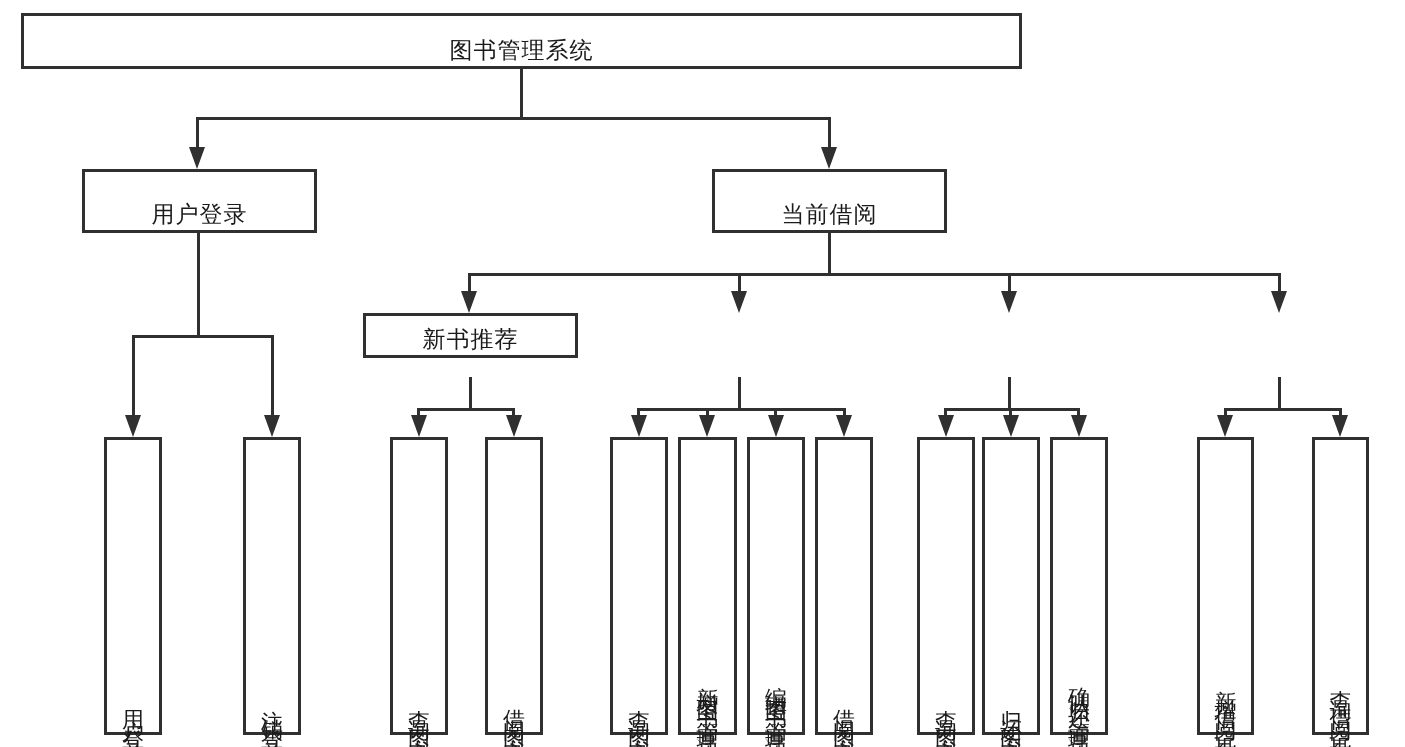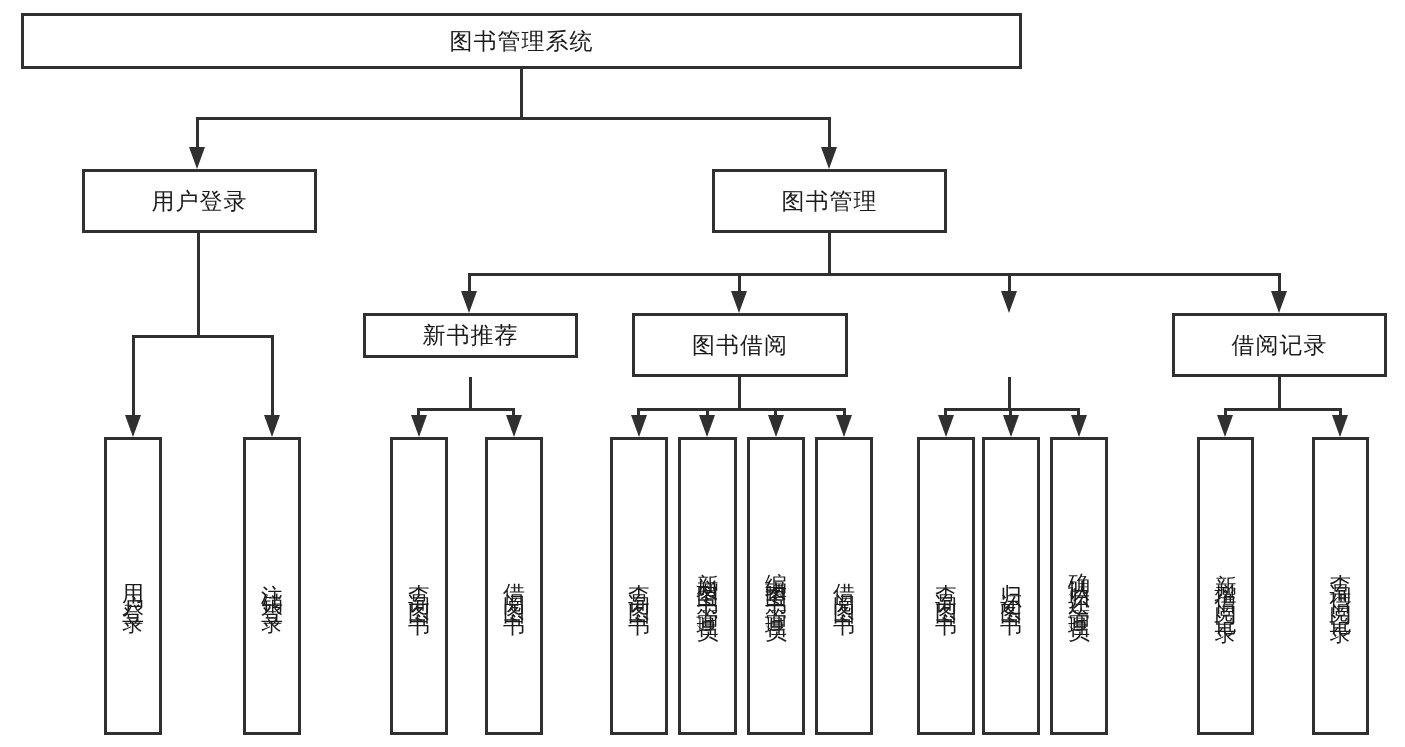--- a/index.html
+++ b/index.html
@@ -3,21 +3,21 @@
 <meta charset="utf-8">
 <style>
   html,body { margin:0; padding:0; background:#ffffff; }
   .canvas {
     position:relative; width:1405px; height:747px; background:#ffffff;
     font-family:"Liberation Sans","DejaVu Sans",sans-serif; overflow:hidden;
   }
   .box {
     position:absolute; box-sizing:border-box;
     border:3px solid #303030; background:#ffffff;
-    display:flex; align-items:center; justify-content:center;
+    display:flex; align-items:flex-end; justify-content:center;
     color:#1b1b1b;
   }
   .hlabel { font-size:23px; letter-spacing:1px; white-space:nowrap; }
   .leaf { width:58px; height:298px; top:437px; }
   .vtext {
     writing-mode:vertical-rl; text-orientation:mixed;
     font-size:22px; line-height:1; letter-spacing:10px; white-space:nowrap;
   }
   .vtext.long { letter-spacing:7px; }
   .seg { position:absolute; background:#303030; }
@@ -99,31 +99,25 @@
   <div class="ah" style="left:1332px;top:415px;"></div>
 
   <div class="box" style="left:21px;top:13px;width:1001px;height:56px;">
     <span class="hlabel">图书管理系统</span>
   </div>
 
   <div class="box" style="left:82px;top:169px;width:235px;height:64px;">
     <span class="hlabel">用户登录</span>
   </div>
   <div class="box" style="left:712px;top:169px;width:235px;height:64px;">
-    <span class="hlabel">图书管理</span>
+    <span class="hlabel">当前借阅</span>
   </div>
 
   <div class="box" style="left:363px;top:313px;width:215px;height:45px;">
     <span class="hlabel">新书推荐</span>
-  </div>
-  <div class="box" style="left:632px;top:313px;width:216px;height:64px;">
-    <span class="hlabel">图书借阅</span>
-  </div>
-  <div class="box" style="left:1172px;top:313px;width:215px;height:64px;">
-    <span class="hlabel">借阅记录</span>
   </div>
 
   <div class="box leaf" style="left:104px;">
     <span class="vtext">用户登录</span>
   </div>
   <div class="box leaf" style="left:243px;">
     <span class="vtext">注销登录</span>
   </div>
 
   <div class="box leaf" style="left:390px;">

